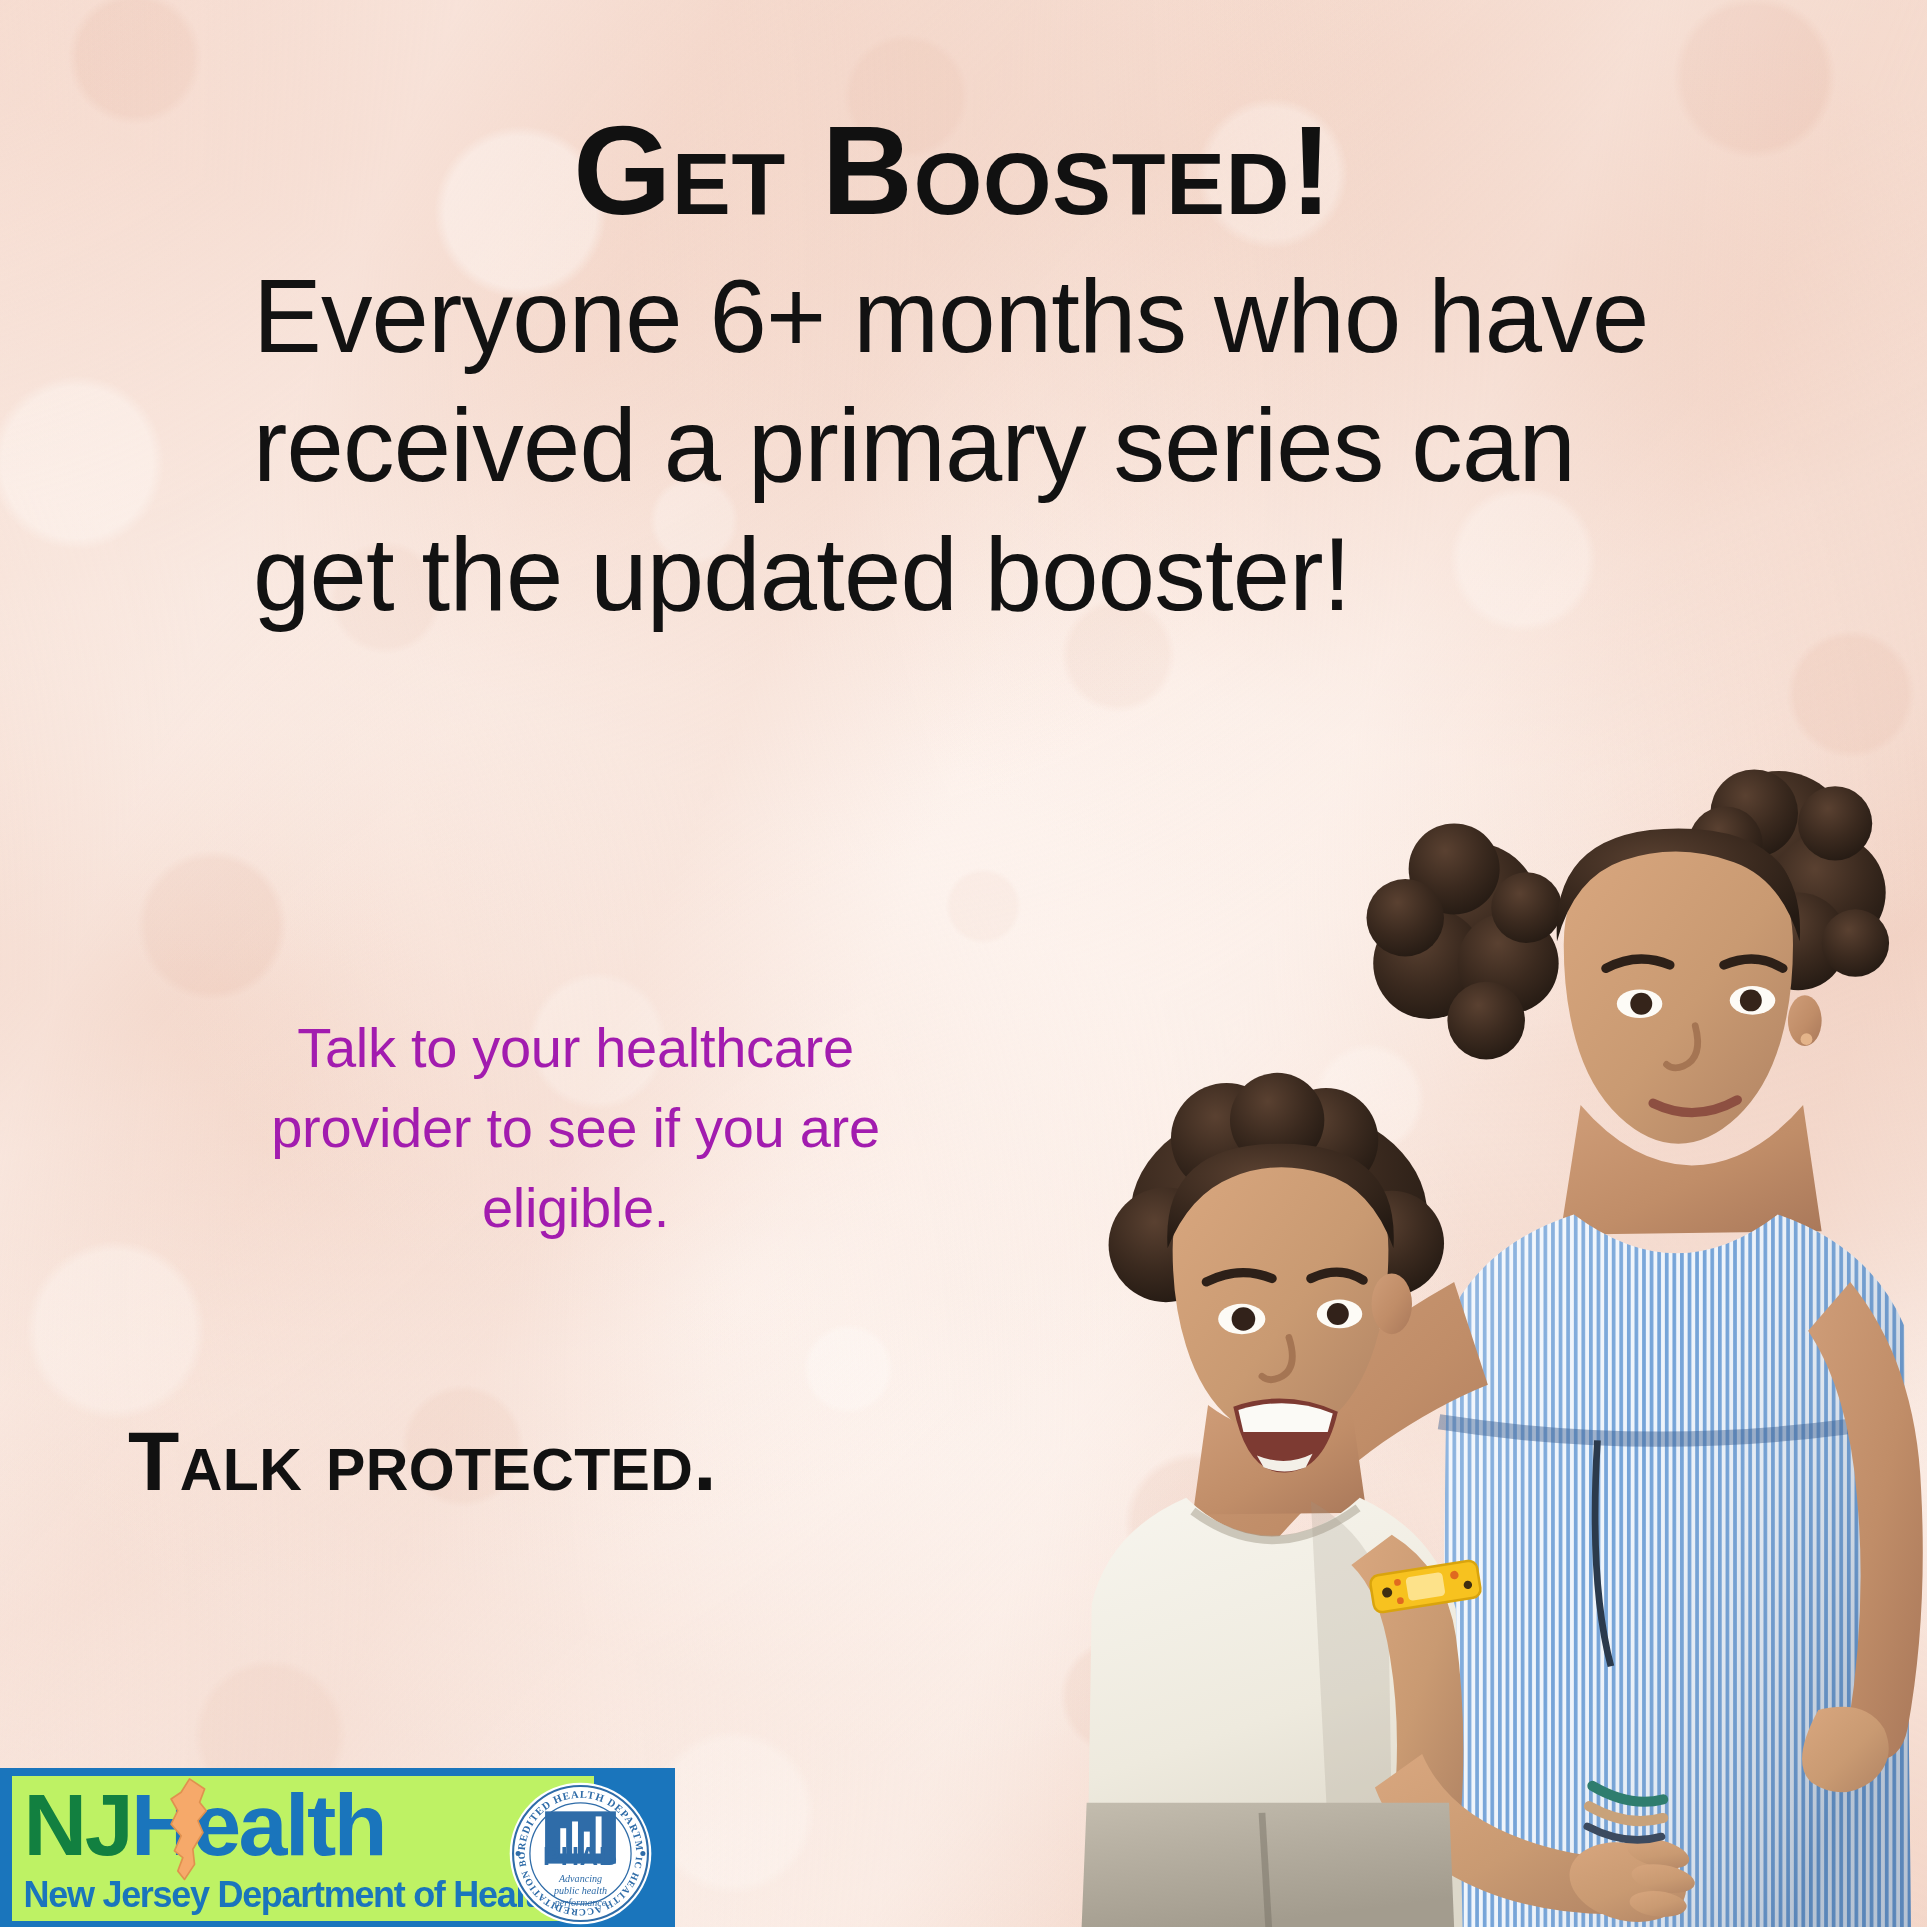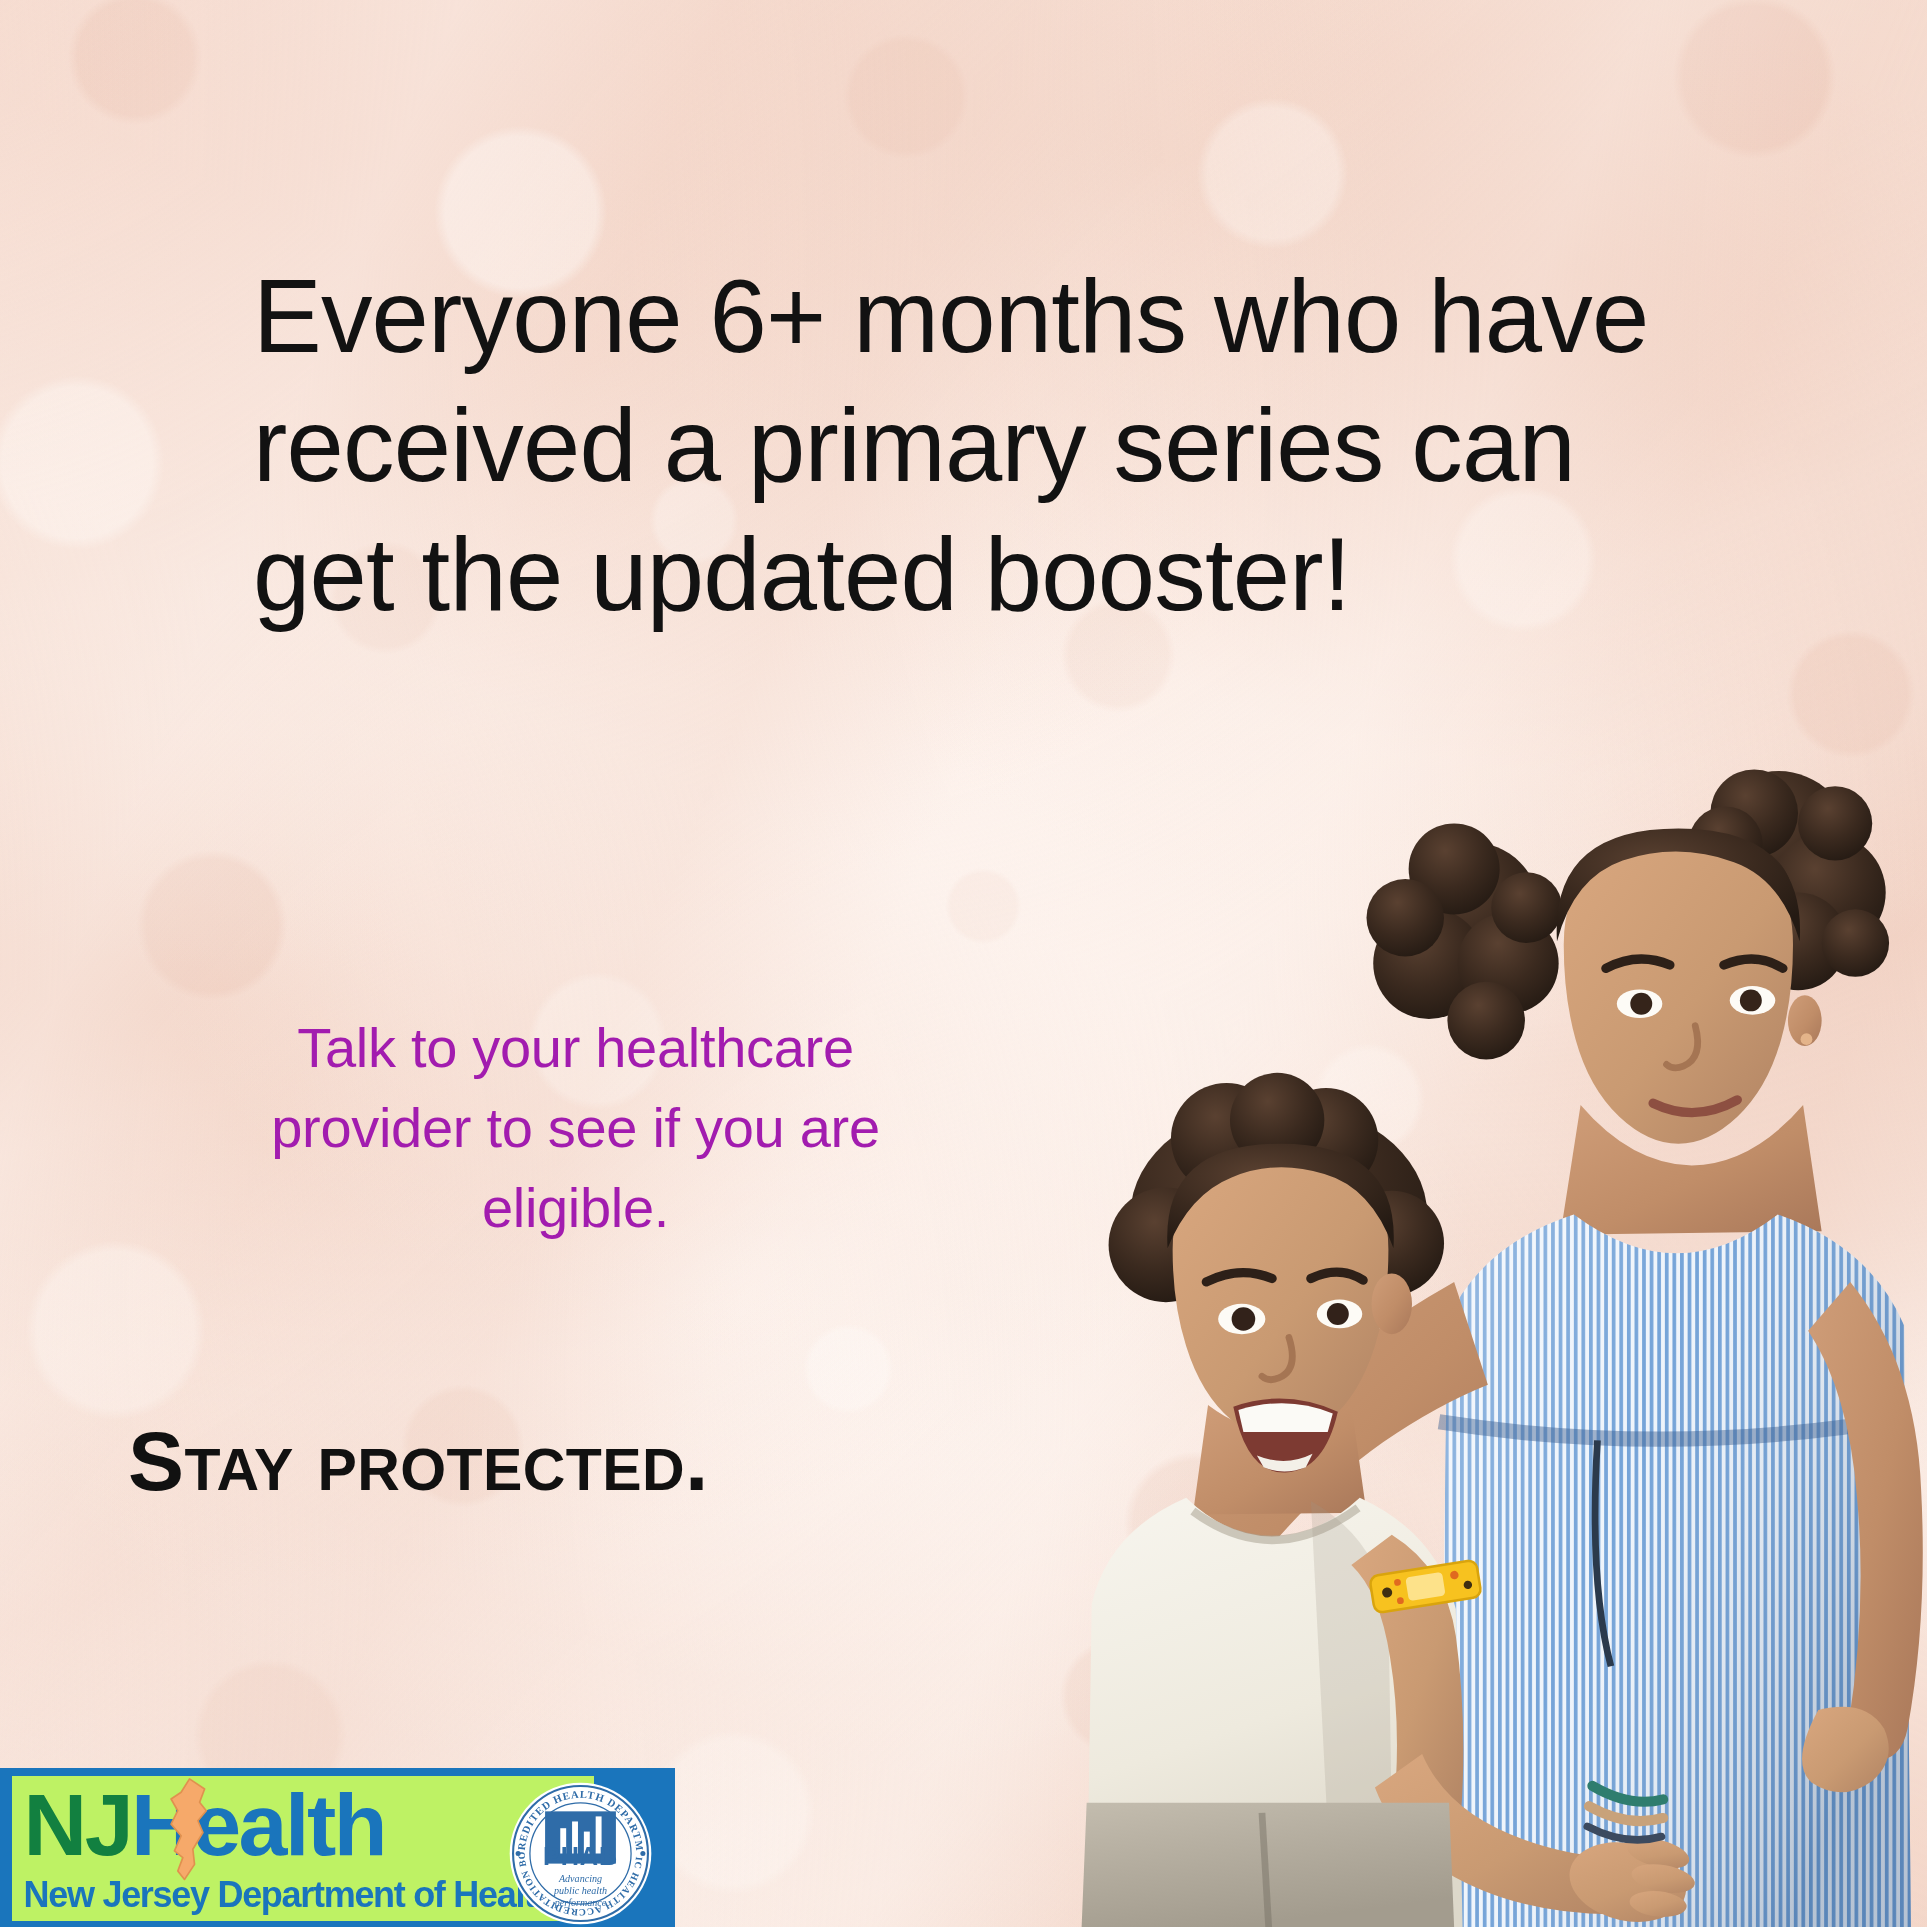--- a/index.html
+++ b/index.html
@@ -201,27 +201,28 @@
 </style>
 </head>
 <body>
 
 <div id="poster">
 
   <div class="bg-base"></div>
   <div class="bg-mottle"></div>
   <div class="bg-wash"></div>
 
+  <div class="headline">Get Boosted!</div>
 
   <div class="subhead">Everyone 6+ months who have received a primary series can get the updated booster!</div>
 
   <div class="note">Talk to your healthcare provider to see if you are eligible.</div>
 
   <div class="cta">
-    <div>Stay protected.</div>
+    <div>Talk protected.</div>
   </div>
 
   <div class="photo">
     <svg viewBox="0 0 1031 1406" xmlns="http://www.w3.org/2000/svg">
       <defs>
         <linearGradient id="skinA" x1="0" y1="0" x2="1" y2="1">
           <stop offset="0%" stop-color="#cf9d78"></stop>
           <stop offset="55%" stop-color="#c08d68"></stop>
           <stop offset="100%" stop-color="#a9785a"></stop>
         </linearGradient>

